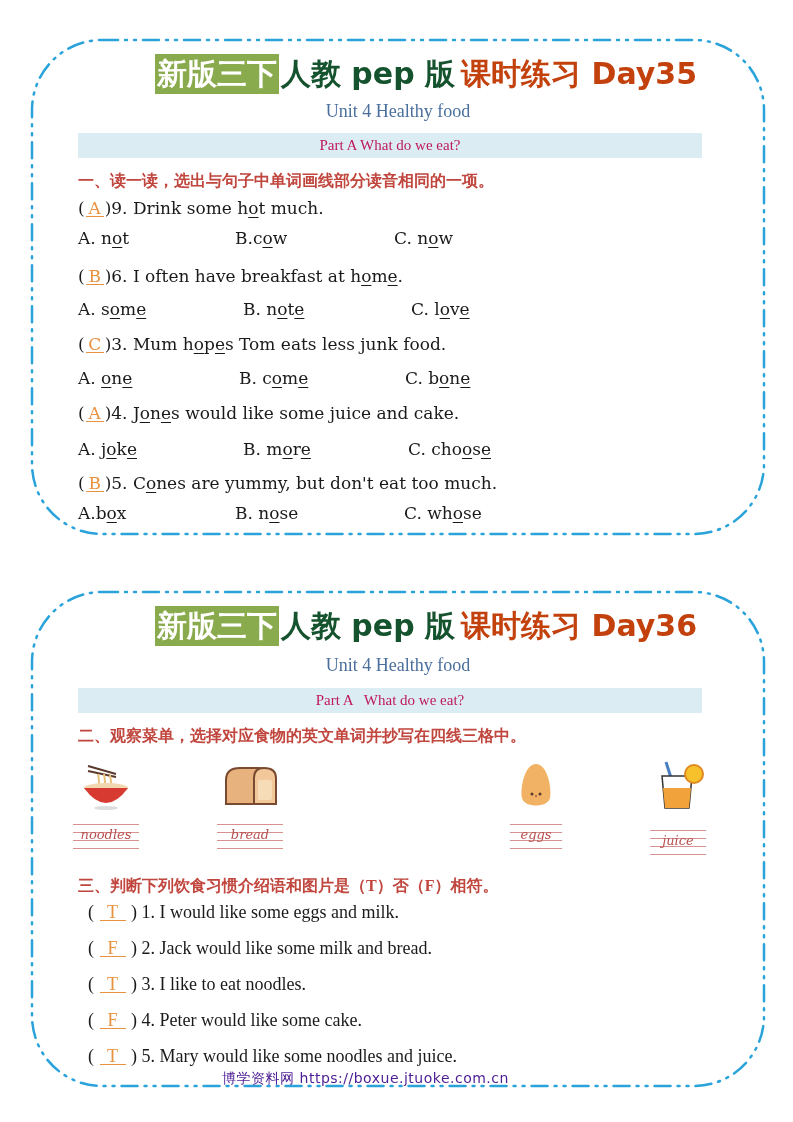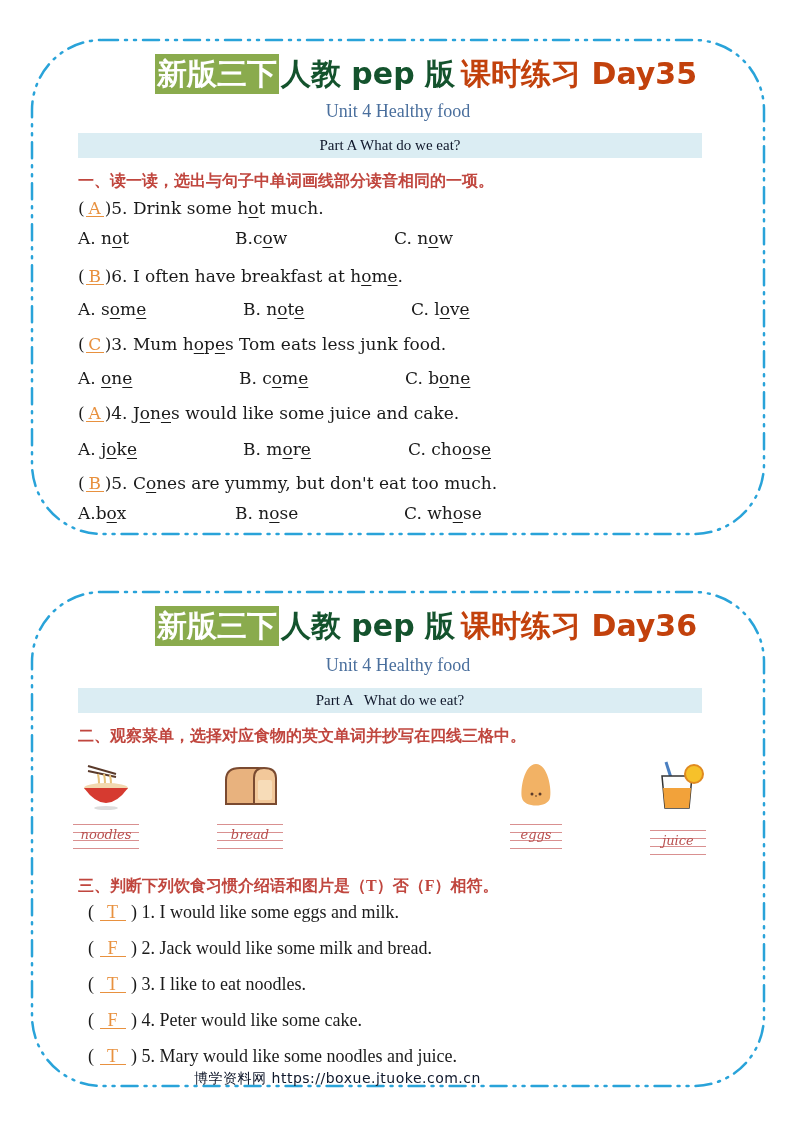--- a/index.html
+++ b/index.html
@@ -13,55 +13,55 @@
     position: absolute; left: 78px; width: 640px; top: 18px; height: 40px;
     display: flex; align-items: center; justify-content: center;
     font-family: "DejaVu Sans", "Liberation Sans", sans-serif; font-weight: bold; font-size: 30px; white-space: nowrap;
   }
   .t-green { background: #8aab4d; color: #ffffff; padding: 0 2px; height: 40px; line-height: 40px; display: inline-block; }
   .t-purple { color: #14532d; margin-left: 2px; }
   .t-orange { color: #c2410c; margin-left: 6px; }
   .unit { position: absolute; left: 0; width: 100%; text-align: center; font-family: "Liberation Serif", serif; font-size: 18px; color: #4a6f9d; }
   .part-band {
     position: absolute; left: 50px; width: 624px; height: 25px; background: #dbedf3;
-    text-align: center; font-family: "Liberation Serif", serif; font-size: 15px; line-height: 25px; color: #0f172a;
+    text-align: center; font-family: "Liberation Serif", serif; font-size: 15px; line-height: 25px; color: #be185d;
   }
   .section-head { position: absolute; left: 50px; font-family: "Liberation Serif", serif; font-weight: bold; font-size: 16px; color: #c0463e; }
   .q { position: absolute; left: 50px; font-size: 17px; white-space: nowrap; font-family: "DejaVu Serif", serif; }
   .ans { display: inline-block; color: #e8913f; border-bottom: 1px solid #e8913f; min-width: 18px; text-align: center; margin: 0 1px; line-height: 16px; }
   .opts { position: absolute; left: 50px; font-size: 17px; white-space: nowrap; }
   .opt { position: absolute; top: 0; white-space: nowrap; }
   .u { text-decoration: underline; text-underline-offset: 3px; }
   .food { position: absolute; width: 80px; text-align: center; }
   .food-icon { width: 60px; height: 52px; margin: 0 auto; display: block; }
   .lines4 { position: relative; margin: 12px auto 0; width: 66px; height: 24px; }
   .lines4 .ln { position: absolute; left: 0; right: 0; height: 1px; background: #d99090; }
   .lines4 .word { position: absolute; left: 0; right: 0; top: 3px; text-align: center; font-family: "DejaVu Serif", serif; font-style: italic; font-size: 13px; color: #b8504f; }
   .tf { position: absolute; left: 60px; font-family: "Liberation Serif", serif; font-size: 18px; white-space: nowrap; }
   .tf .ans { min-width: 26px; }
-  .watermark { position: absolute; left: 0; width: 675px; top: 1070px; text-align: center; font-family: "DejaVu Sans", sans-serif; font-size: 14px; color: #0f172a; letter-spacing: 0.5px; }
+  .watermark { position: absolute; left: 0; width: 675px; top: 1070px; text-align: center; font-family: "DejaVu Sans", sans-serif; font-size: 14px; color: #4c1d95; letter-spacing: 0.5px; padding-left: 28px; }
 </style>
 </head>
 <body>
 
 <div class="card" style="top:36px; height:502px;">
   <svg class="card-border" viewBox="0 0 740 502" width="740" height="502">
     <rect x="4" y="4" width="732" height="494" rx="70" ry="70" fill="none" stroke="#29a3d9" stroke-width="2.5" stroke-dasharray="16 7 2 7 2 7" stroke-linecap="round"></rect>
   </svg>
 
   <div class="title">
     <span class="t-green">新版三下</span>
     <span class="t-purple">人教 pep 版</span>
     <span class="t-orange">课时练习 Day35</span>
   </div>
   <div class="unit" style="top:65px;">Unit 4 Healthy food</div>
   <div class="part-band" style="top:97px;">Part A What do we eat?</div>
   <div class="section-head" style="top:135px;">一、读一读，选出与句子中单词画线部分读音相同的一项。</div>
 
-  <div class="q" style="top:162px;">(<span class="ans">A</span>)<span>5. Drink some h</span><span class="u">o</span><span>t much.</span></div>
+  <div class="q" style="top:162px;">(<span class="ans">A</span>)<span>9. Drink some h</span><span class="u">o</span><span>t much.</span></div>
   <div class="opts" style="top:192px;">
     <span class="opt" style="left:0"><span>A. n</span><span class="u">o</span><span>t</span></span>
     <span class="opt" style="left:157px"><span>B.c</span><span class="u">o</span><span>w</span></span>
     <span class="opt" style="left:316px"><span>C. n</span><span class="u">o</span><span>w</span></span>
   </div>
 
   <div class="q" style="top:230px;">(<span class="ans">B</span>)<span>6. I often have breakfast at h</span><span class="u">o</span><span>m</span><span class="u">e</span><span>.</span></div>
   <div class="opts" style="top:263px;">
     <span class="opt" style="left:0"><span>A. s</span><span class="u">o</span><span>m</span><span class="u">e</span></span>
     <span class="opt" style="left:165px"><span>B. n</span><span class="u">o</span><span>t</span><span class="u">e</span></span>

